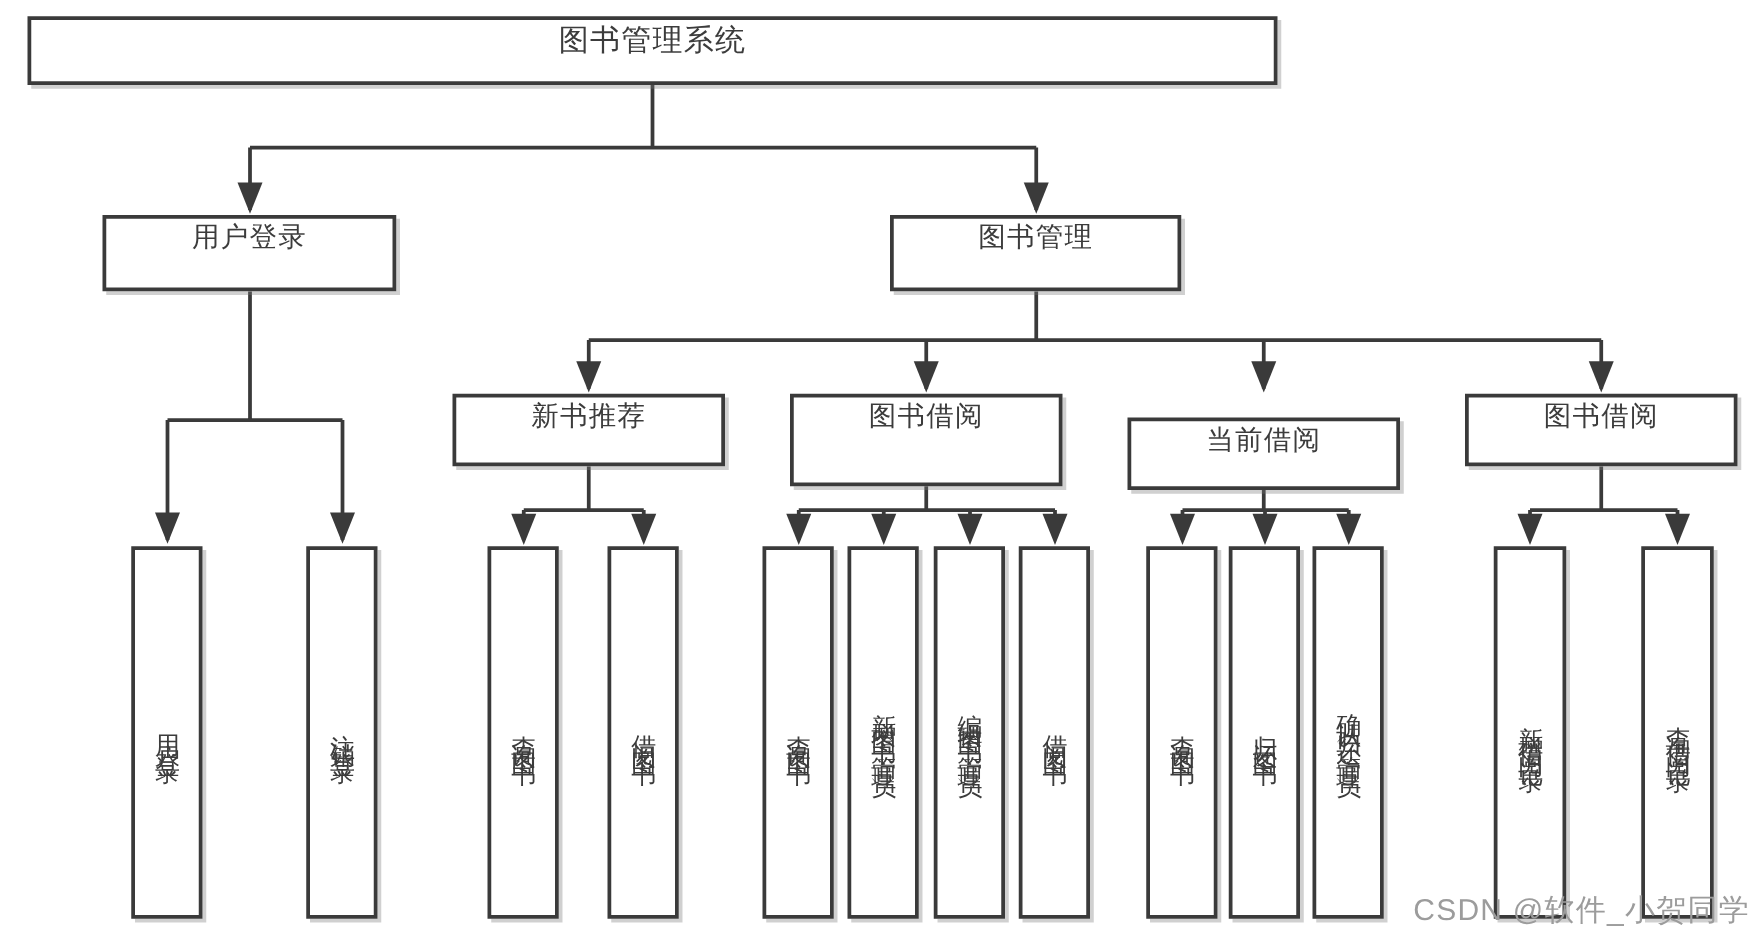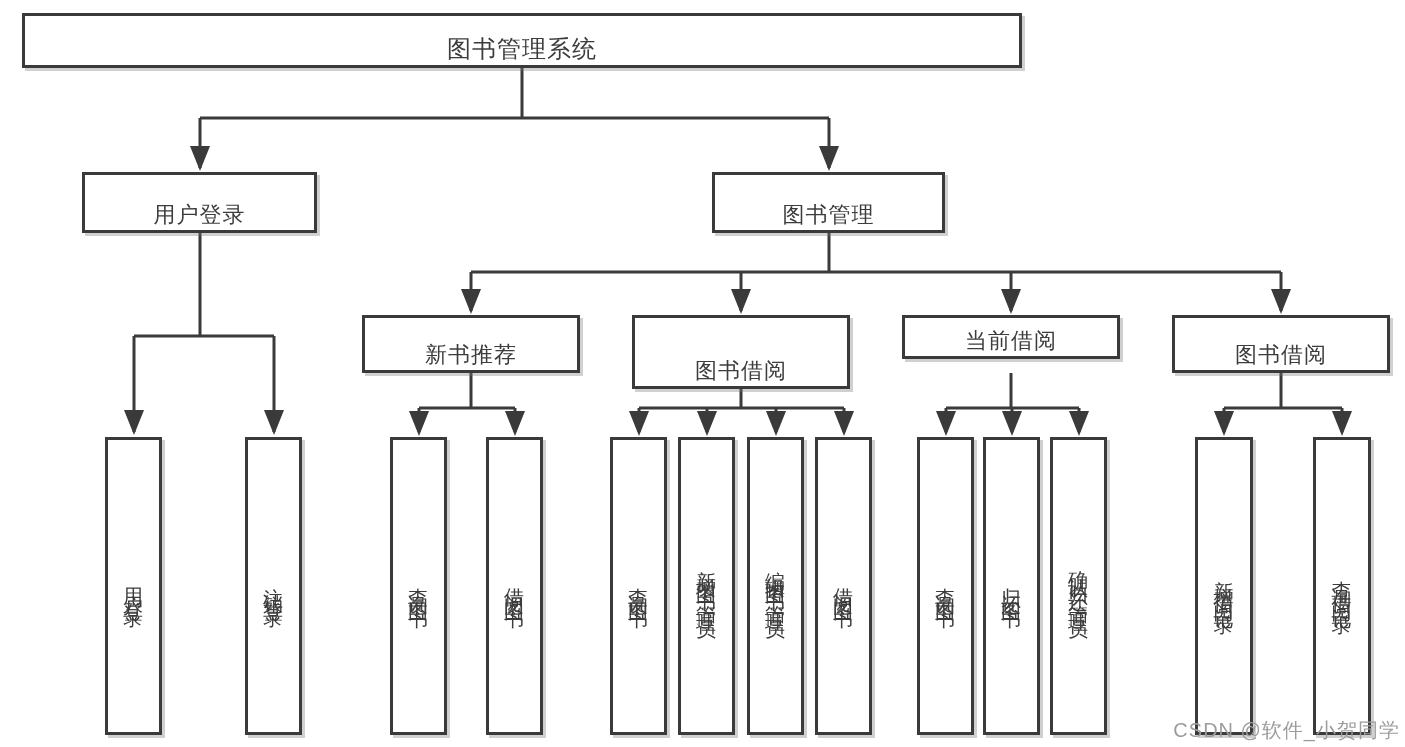--- a/index.html
+++ b/index.html
@@ -17,21 +17,21 @@
   }
   #wires{position:absolute;left:0;top:0;width:1405px;height:747px;}
   #wires path{stroke:var(--line);stroke-width:3;fill:none;}
   #wires polygon{fill:var(--line);stroke:none;}
   .hnode{
     position:absolute;
     box-sizing:border-box;
     border:3px solid var(--line);
     background:#ffffff;
     box-shadow:3px 3px 0 var(--shadow);
-    display:flex;align-items:flex-end;justify-content:center;
+    display:flex;align-items:flex-start;justify-content:center;
     color:#3c3c3c;
     letter-spacing:1px;
   }
   .hnode.root span{font-size:24px;}
   .hnode.l2 span, .hnode.l3 span{font-size:22px;}
   .vnode{
     position:absolute;
     top:437px;width:57px;height:298px;
     box-sizing:border-box;
     border:3px solid var(--line);
@@ -45,21 +45,21 @@
     text-orientation:mixed;
     font-size:20px;
     letter-spacing:7px;
     line-height:1;
     max-height:290px;
     white-space:nowrap;
   }
   .watermark{
     position:absolute;
     right:5px;bottom:3px;
-    font-size:20px;
+    font-size:24px;
     color:var(--wm);
     letter-spacing:1px;
     z-index:5;
   }
 </style>
 </head>
 <body>
 
 <div id="stage">
 
@@ -109,21 +109,21 @@
   <div class="hnode l3" style="left:362px;top:315px;width:218px;height:58px">
     <span>新书推荐</span>
   </div>
 
   <div class="hnode l2" style="left:712px;top:172px;width:233px;height:61px">
     <span>图书管理</span>
   </div>
   <div class="hnode l3" style="left:632px;top:315px;width:218px;height:74px">
     <span>图书借阅</span>
   </div>
-  <div class="hnode l3" style="left:902px;top:315px;width:218px;height:44px">
+  <div class="hnode l3" style="left:902px;top:334px;width:218px;height:58px">
     <span>当前借阅</span>
   </div>
   <div class="hnode l3" style="left:1172px;top:315px;width:218px;height:58px">
     <span>图书借阅</span>
   </div>
 
   <div class="vnode" style="left:105px">
     <span>用户登录</span>
   </div>
   <div class="vnode" style="left:245px">

